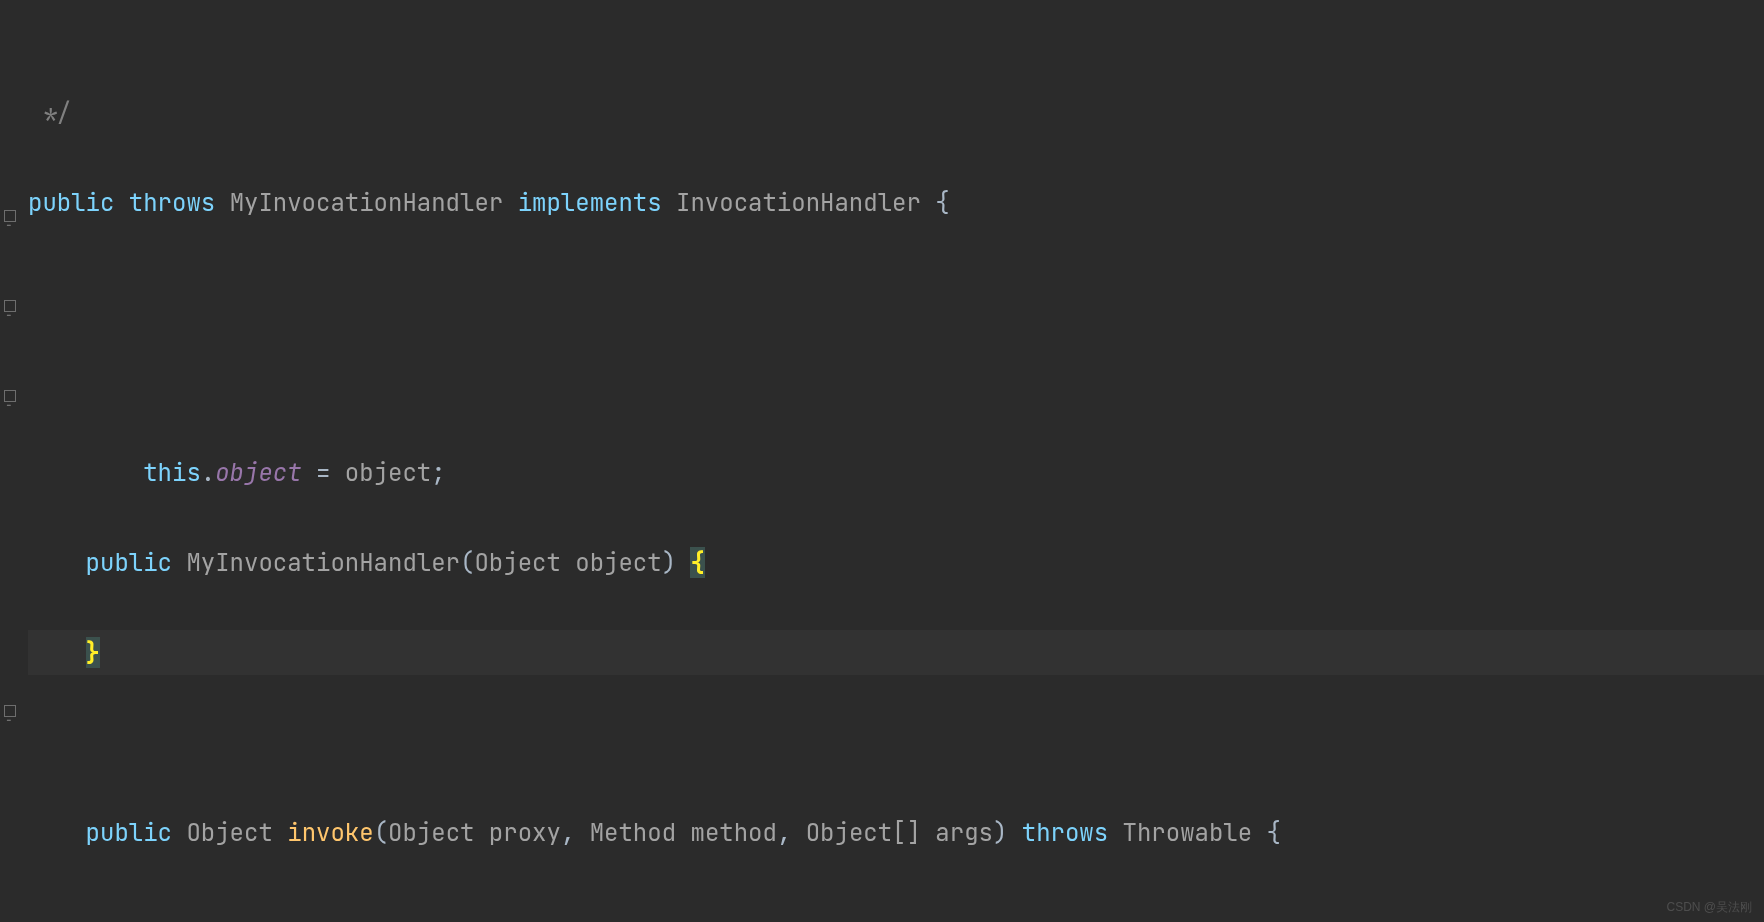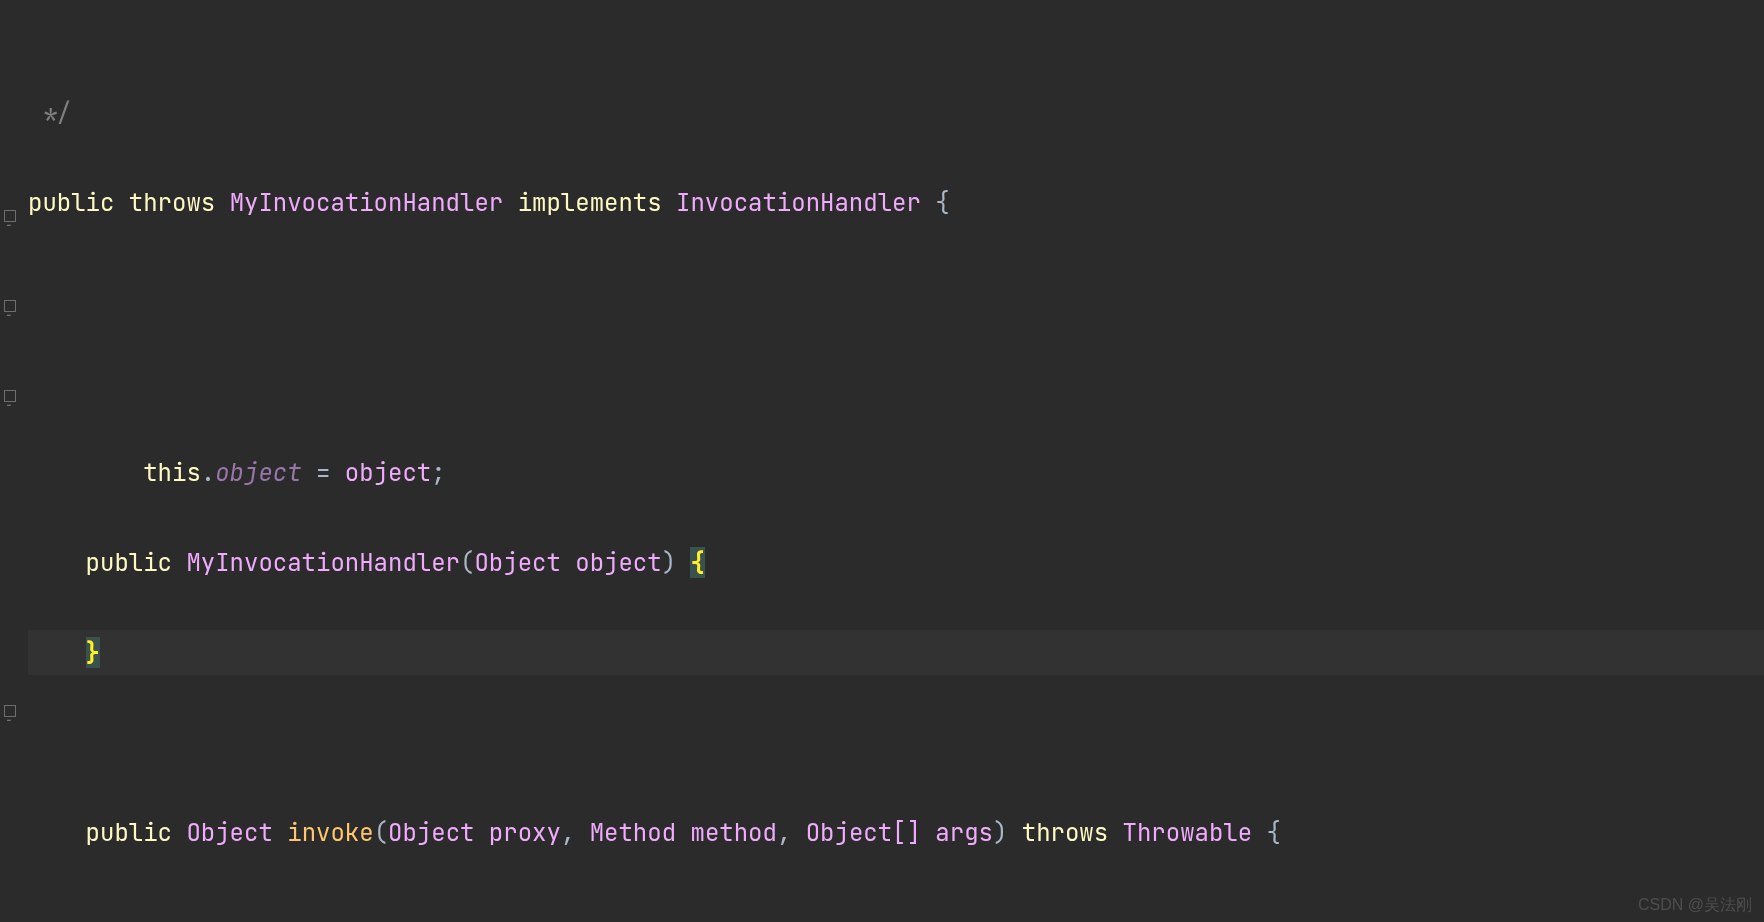--- a/index.html
+++ b/index.html
@@ -55,34 +55,34 @@
   }
   .fold-close::after {
     content: "−";
     position: absolute;
     left: 1px;
     top: -7px;
     font-size: 12px;
     color: #888;
   }
 
-  .kw { color: #fef9c3; }
-  .ident { color: #f0abfc; }
+  .kw { color: #7dd3fc; }
+  .ident { color: #a3a3a3; }
   .method-decl { color: #FFC66D; }
   .field-italic { color: #9876AA; font-style: italic; }
   .punct { color: #A9B7C6; }
   .hl-field { background: #3a4029; color:#A9B7C6; padding:0 1px;}
   .ybrace { color: #FFEF28; background:#3B514D; font-weight:bold;}
   
   .watermark {
     position: absolute;
     right: 12px;
     bottom: 6px;
     font-family: sans-serif;
-    font-size: 16px;
+    font-size: 12px;
     color: rgba(200,200,200,0.22);
     margin-top: 19px;
   }
   .code-line { display:block; }
   .code-line.hl { background:#323232; }
 </style>
 </head>
 <body>
 
 <div class="editor">

